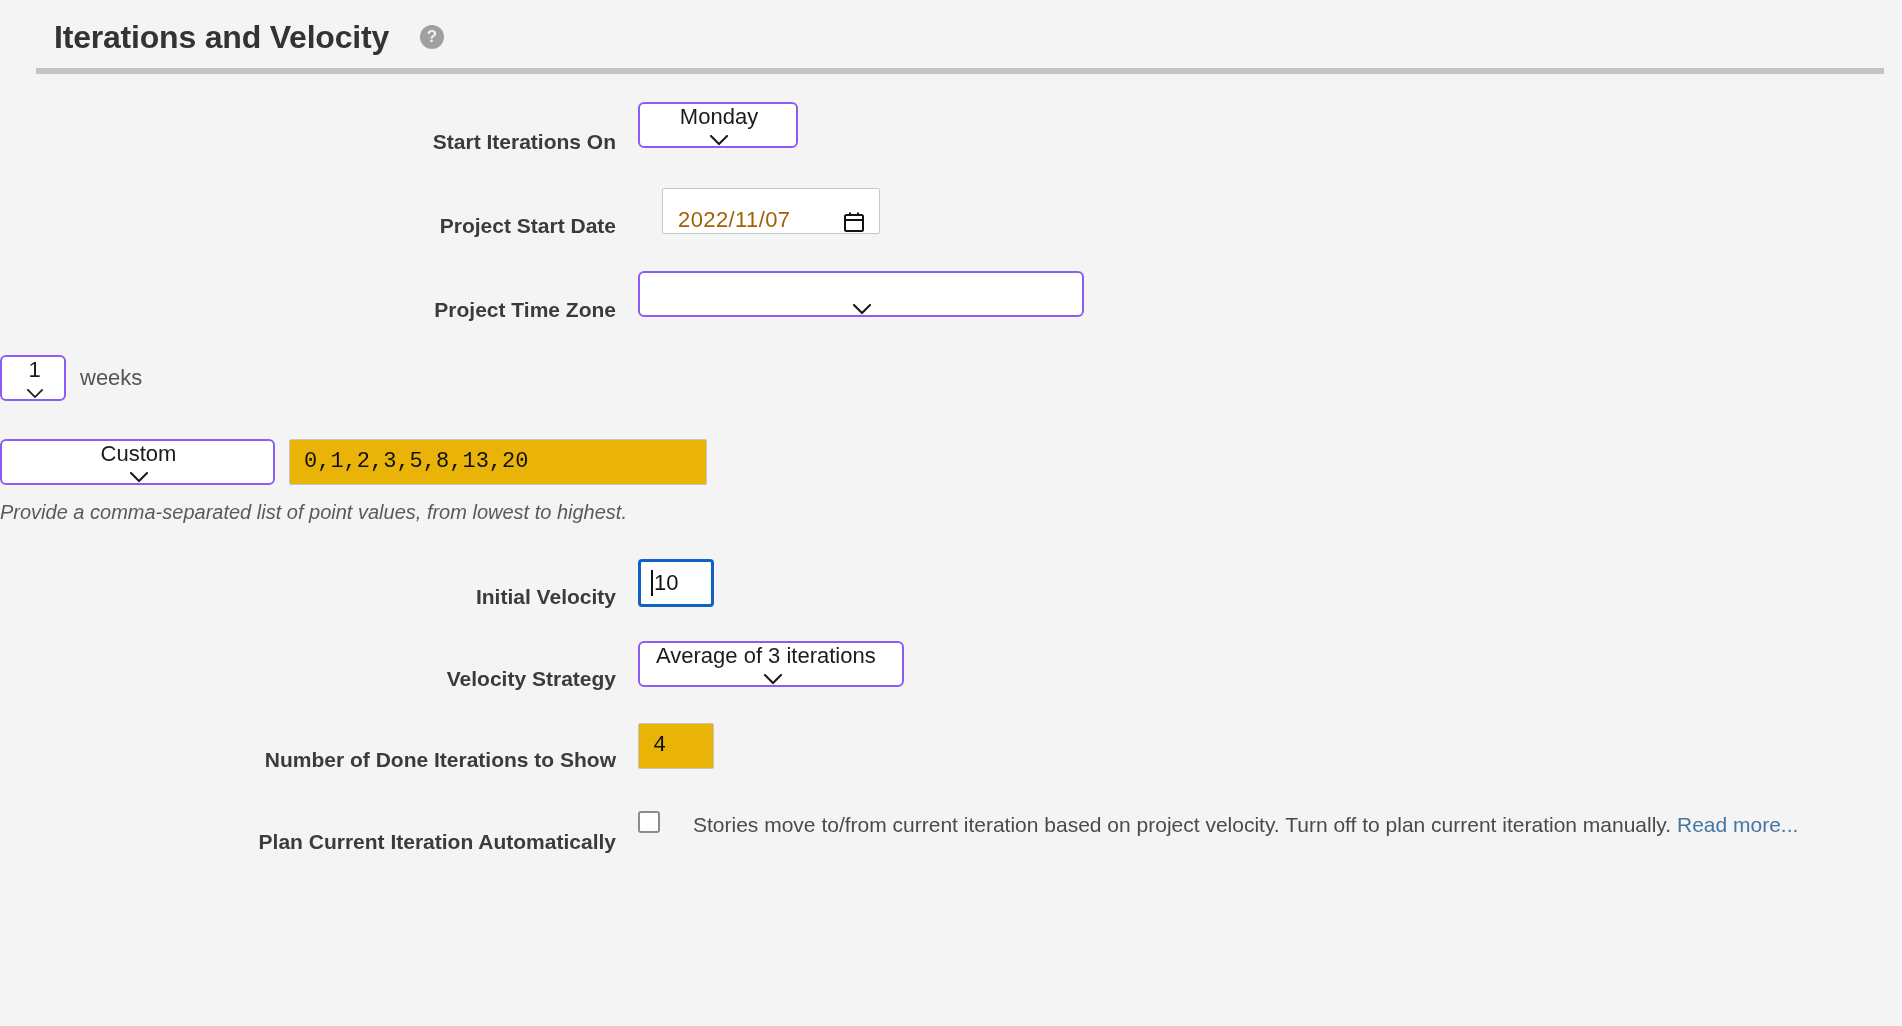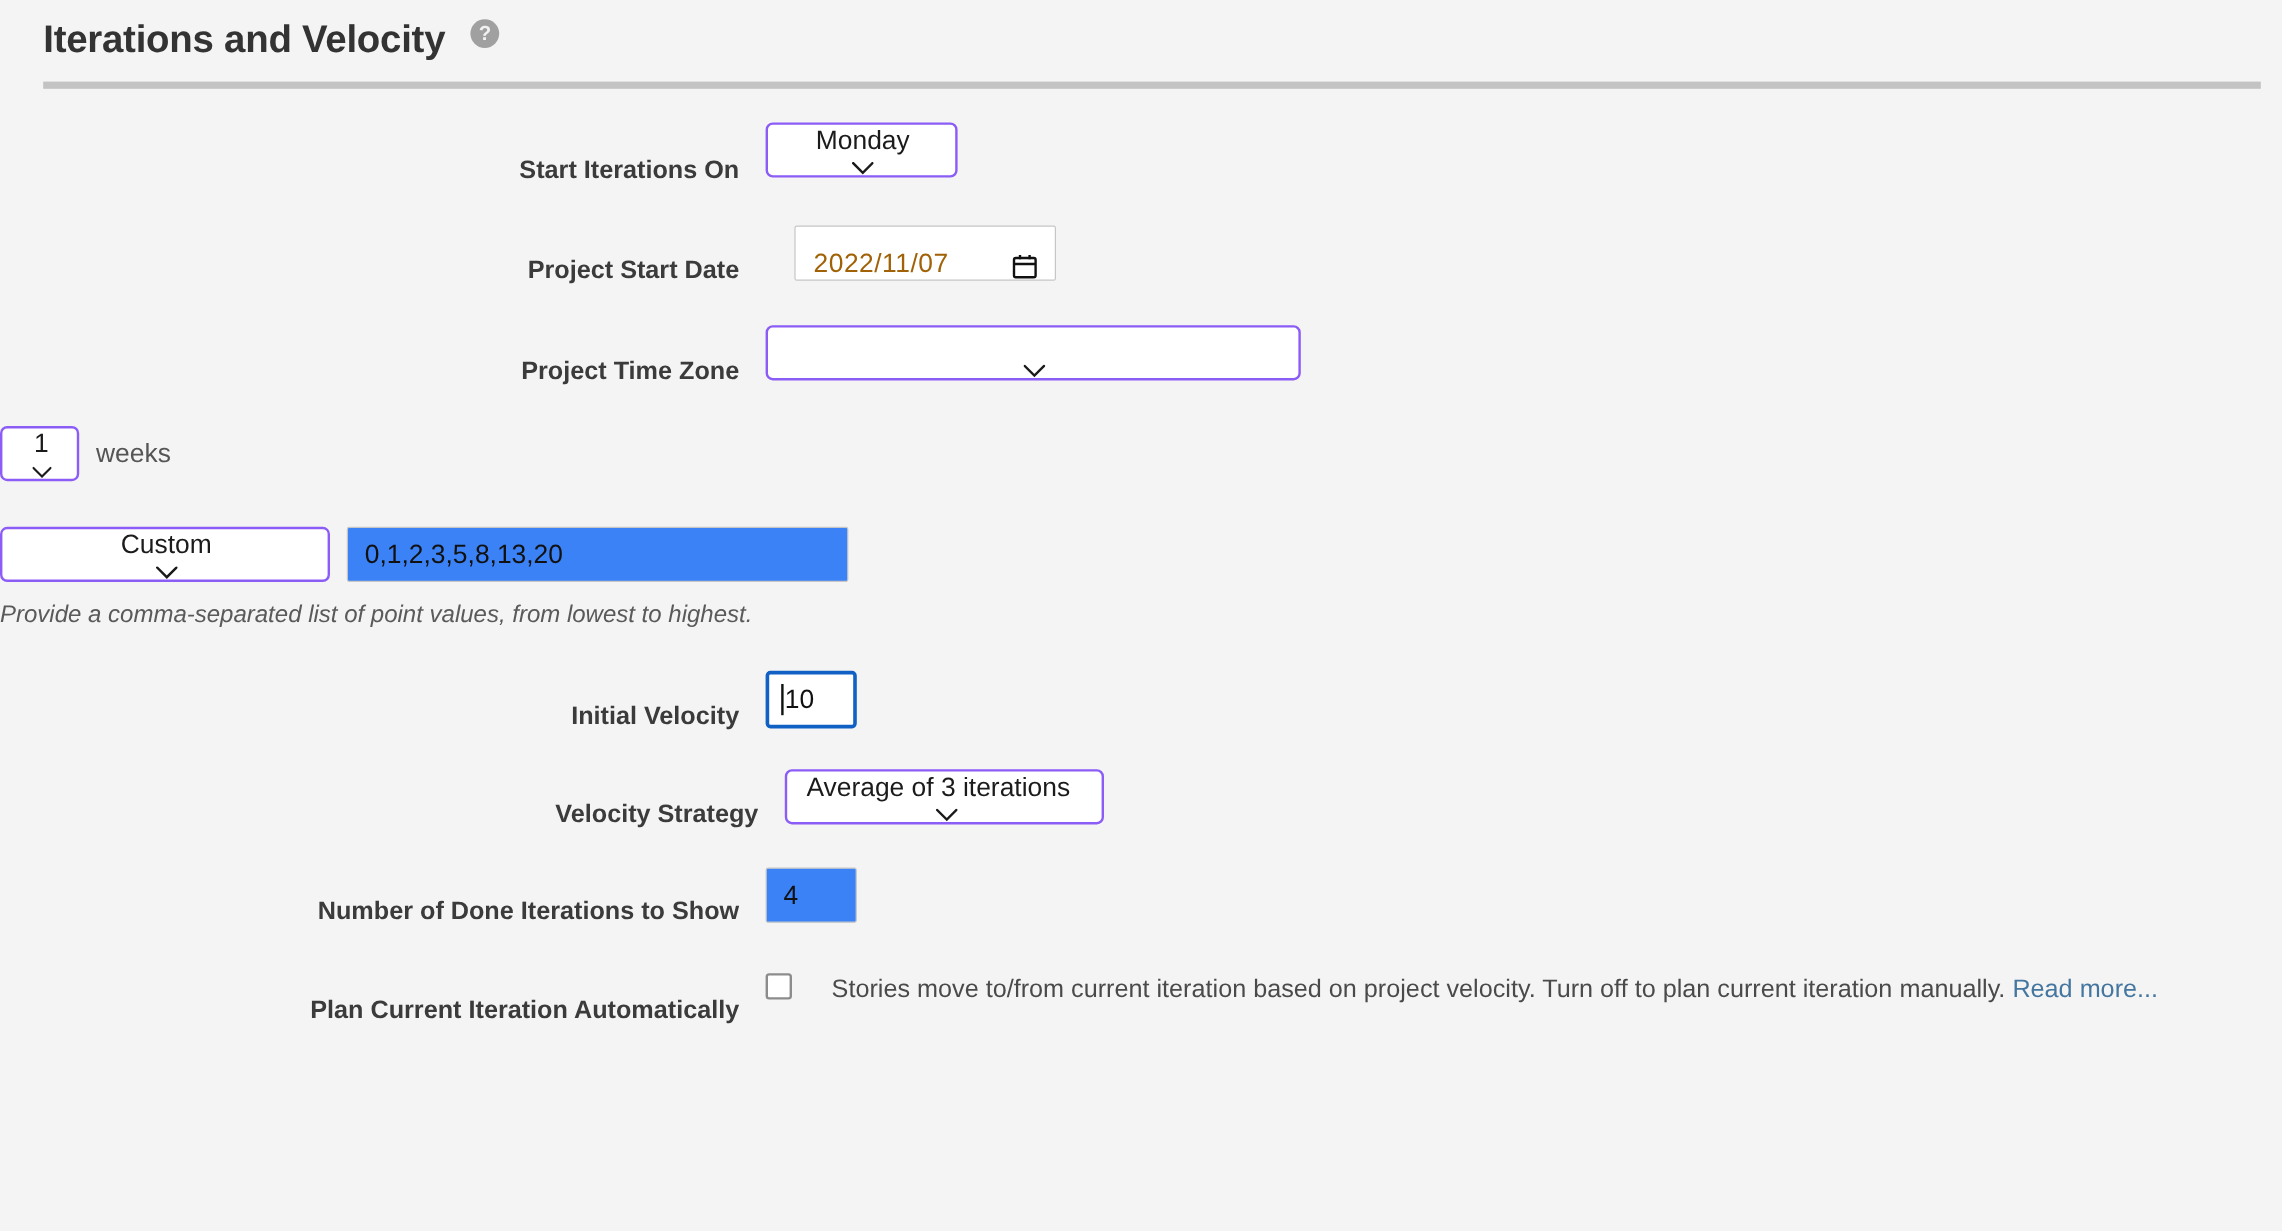--- a/index.html
+++ b/index.html
@@ -17,23 +17,24 @@
     position: relative;
     width: 1902px;
     height: 1026px;
     background: #f4f4f4;
   }
 
   
   .header {
     padding: 16px 0 0 36px;
     display: flex;
-    align-items: flex-start;
-    gap: 21px;
+    align-items: center;
+    gap: 31px;
     height: 58px;
+    margin-left: 18px;
   }
   .header-title {
     font-size: 32px;
     font-weight: bold;
     color: #333333;
     letter-spacing: -0.2px;
     line-height: 1;
   }
   .help-icon {
     display: inline-flex;
@@ -89,21 +90,21 @@
   .row-project-start { height: 83px; }
   .row-project-start .label-cell { padding-top: 25px; }
   .row-time-zone { height: 84px; }
   .row-time-zone .label-cell { padding-top: 26px; }
   .row-iteration-length { height: 84px; }
   .row-iteration-length .label-cell { padding-top: 25px; }
   .row-point-scale .label-cell { padding-top: 26px; }
   .row-initial-velocity { height: 82px; }
   .row-initial-velocity .label-cell { padding-top: 25px; }
   .row-velocity-strategy { height: 82px; }
-  .row-velocity-strategy .label-cell { padding-top: 25px; margin-left: 16px; }
+  .row-velocity-strategy .label-cell { padding-top: 25px; }
   .row-done-iterations { height: 82px; }
   .row-done-iterations .label-cell { padding-top: 24px; }
   .row-plan-current .label-cell { padding-top: 24px; }
 
   
   .select {
     position: relative;
     display: inline-flex;
     align-items: center;
     background: #ffffff;
@@ -173,29 +174,29 @@
     border-radius: 2px;
     font-size: 22px;
     color: #a16207;
     cursor: text;
     letter-spacing: 0.4px;
     margin-left: 24px;
   }
   .calendar-icon { flex: none; display:block; margin-left: 10px; }
 
   .text-input {
-    background: #3b82f6;
+    background: #eab308;
     border: 1px solid #c6c6c6;
     border-radius: 2px;
     font-size: 22px;
     color: #111111;
     padding: 0 14px;
     height: 46px;
     line-height: 44px;
-    font-family: Liberation Sans, sans-serif;
+    font-family: Liberation Mono, monospace;
     outline: none;
   }
   .input-pointscale { width: 418px; }
   .input-done-iters { width: 76px; }
 
   .input-velocity {
     width: 76px;
     height: 48px;
     background: #ffffff;
     border: 3px solid #1160c4;

